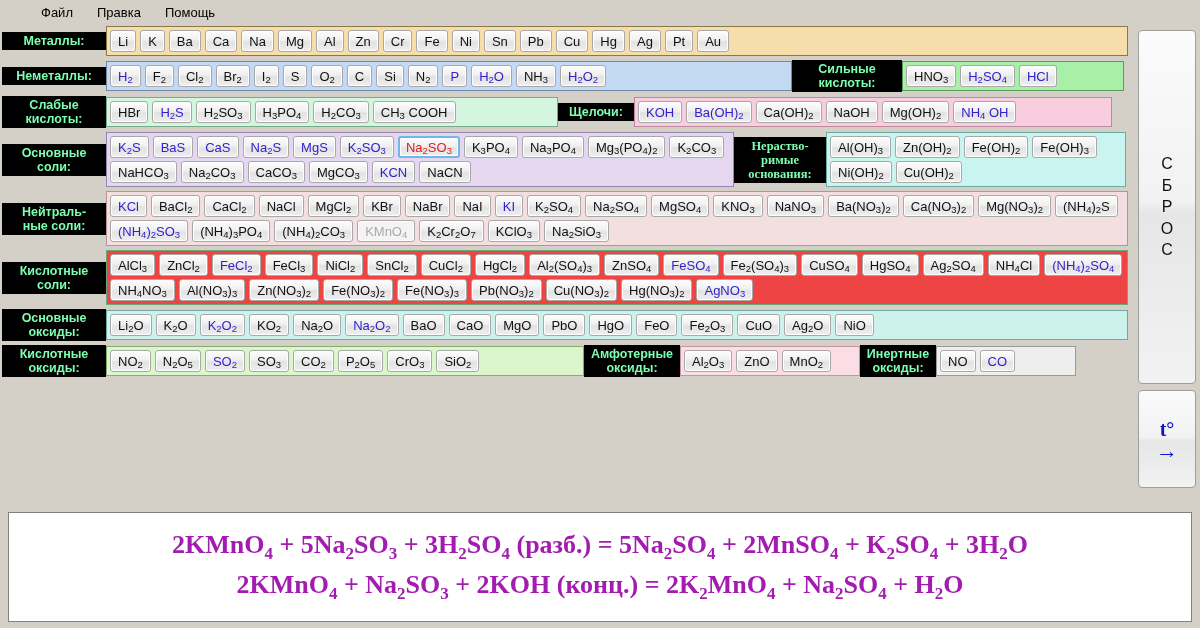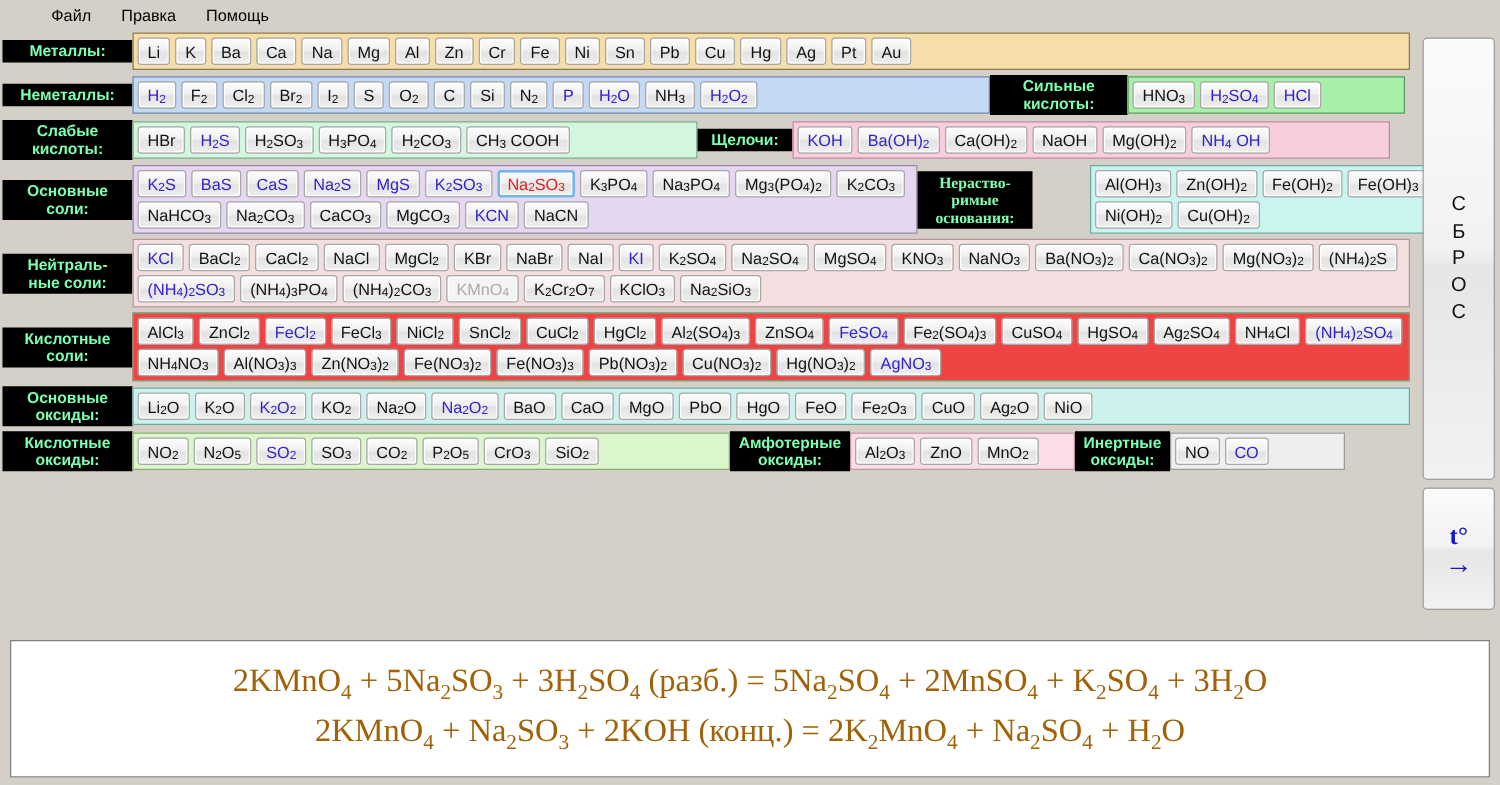--- a/index.html
+++ b/index.html
@@ -109,21 +109,21 @@
   }
   .btn.dis { color: #aaaaaa; background: #f4f4f4; }
 
   
   .p-metal   { background: #f6ddaa; border-color: #8a7a4a; }
   .p-nonmet  { background: #c4d9f4; border-color: #6f87a8; }
   .p-acid    { background: #d4f5de; border-color: #78a98a; }
   .p-strong  { background: #a8f0a8; border-color: #5c9a5c; }
   .p-alkali  { background: #f8cede; border-color: #bb8aa0; }
   .p-basesalt{ background: #e6d7f0; border-color: #9a86ad; }
-  .p-insol   { background: #c9f4f0; border-color: #6fa8a4; margin-left: 46px; }
+  .p-insol   { background: #c9f4f0; border-color: #6fa8a4; }
   .p-neutral { background: #f3dfe0; border-color: #b49497; }
   .p-acidsalt{ background: #ef4444; border-color: #6da87a; }
   .p-baseox  { background: #cdf2ee; border-color: #72a8a4; }
   .p-acidox  { background: #dcf6cc; border-color: #86ad72; }
   .p-amph    { background: #fbdde6; border-color: #c193a3; }
   .p-inert   { background: #eeeeee; border-color: #9a9a9a; }
 
   
   .sidecol {
     position: absolute;
@@ -161,22 +161,23 @@
     box-sizing: border-box;
     display: flex;
     flex-direction: column;
     align-items: center;
     justify-content: center;
     gap: 6px;
   }
   .eq {
     font-family: "Liberation Serif", serif;
     font-size: 26px;
-    color: #a16207;
+    color: #a21caf;
     white-space: nowrap;
+    font-weight: bold;
   }
   .eq sub { font-size: 17px; }
 </style>
 </head>
 <body>
 
 <div id="app">
 
   <div class="menubar" id="menubar">
       <span class="mi">Файл</span>

